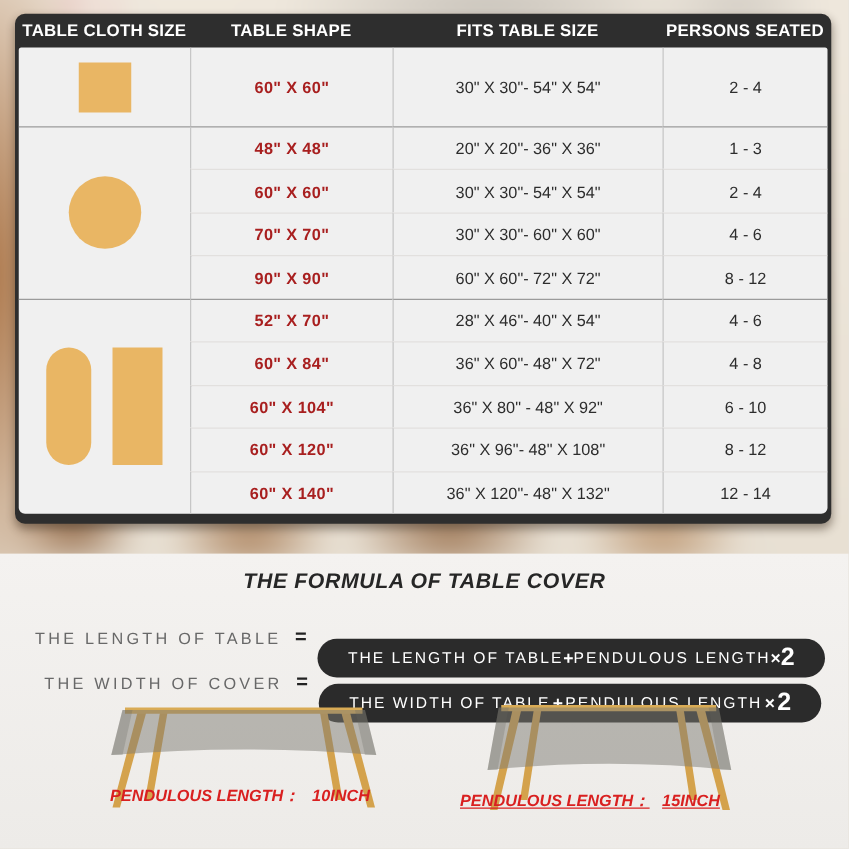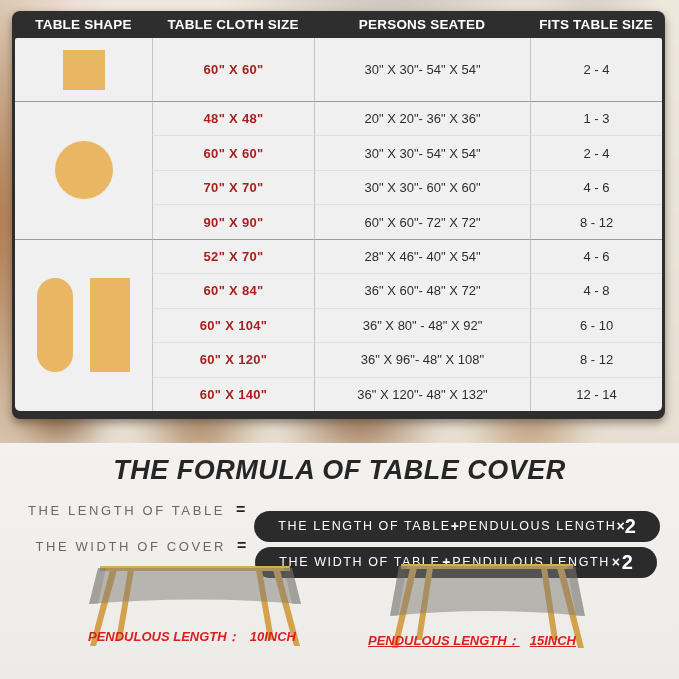--- a/index.html
+++ b/index.html
@@ -44,21 +44,21 @@
   .persons { color:#2d2d2d; font-size:13px; }
   .shape-square { width:42px; height:40px; background:#e9b664; }
   .shape-circle { width:58px; height:58px; border-radius:50%; background:#e9b664; }
   .shape-group  { display:flex; gap:17px; align-items:center; }
   .shape-pill   { width:36px; height:94px; border-radius:18px; background:#e9b664; }
   .shape-rect   { width:40px; height:94px; background:#e9b664; }
 
   
   .formula-section { position:absolute; left:0; top:443px; width:679px; height:236px;
     background:linear-gradient(#f4f2f0, #edebe8); }
-  .formula-title { margin-top:12px; text-align:center; font-size:27px; font-weight:bold;
+  .formula-title { margin-top:12px; text-align:center; font-size:17px; font-weight:bold;
     font-style:italic; color:#262626; letter-spacing:0.5px; }
   .formula-row { position:absolute; left:28px; right:22px; height:32px;
     display:flex; align-items:center; }
   .frow1 { top:51px; } .frow2 { top:87px; }
   .f-label { width:198px; text-align:right; color:#686868; font-size:13px;
     letter-spacing:2.6px; white-space:nowrap; }
   .f-eq { font-weight:bold; font-size:16px; color:#222; margin:0 9px 0 11px; }
   .f-pill { flex:1; height:31px; background:#2b2b2b; border-radius:17px;
     display:flex; align-items:center; justify-content:space-between;
     padding:0 24px; color:#fff;margin-top:32px; }
@@ -79,24 +79,24 @@
 <body>
 
 <div class="stage">
 
   <div class="photo-area">
     <div class="photo-blur"></div>
   </div>
 
   <div class="size-table">
     <div class="thead">
+      <div class="cell">TABLE CLOTH SIZE</div>
       <div class="cell">TABLE SHAPE</div>
-      <div class="cell">TABLE CLOTH SIZE</div>
+      <div class="cell">FITS TABLE SIZE</div>
       <div class="cell">PERSONS SEATED</div>
-      <div class="cell">FITS TABLE SIZE</div>
     </div>
 
     <div class="tbody">
 
       <div class="cell" style="grid-column:1; grid-row:1;">
         <div class="shape-square"></div>
       </div>
       <div class="cell st" style="grid-column:1; grid-row:2 / span 4;">
         <div class="shape-circle"></div>
       </div>

